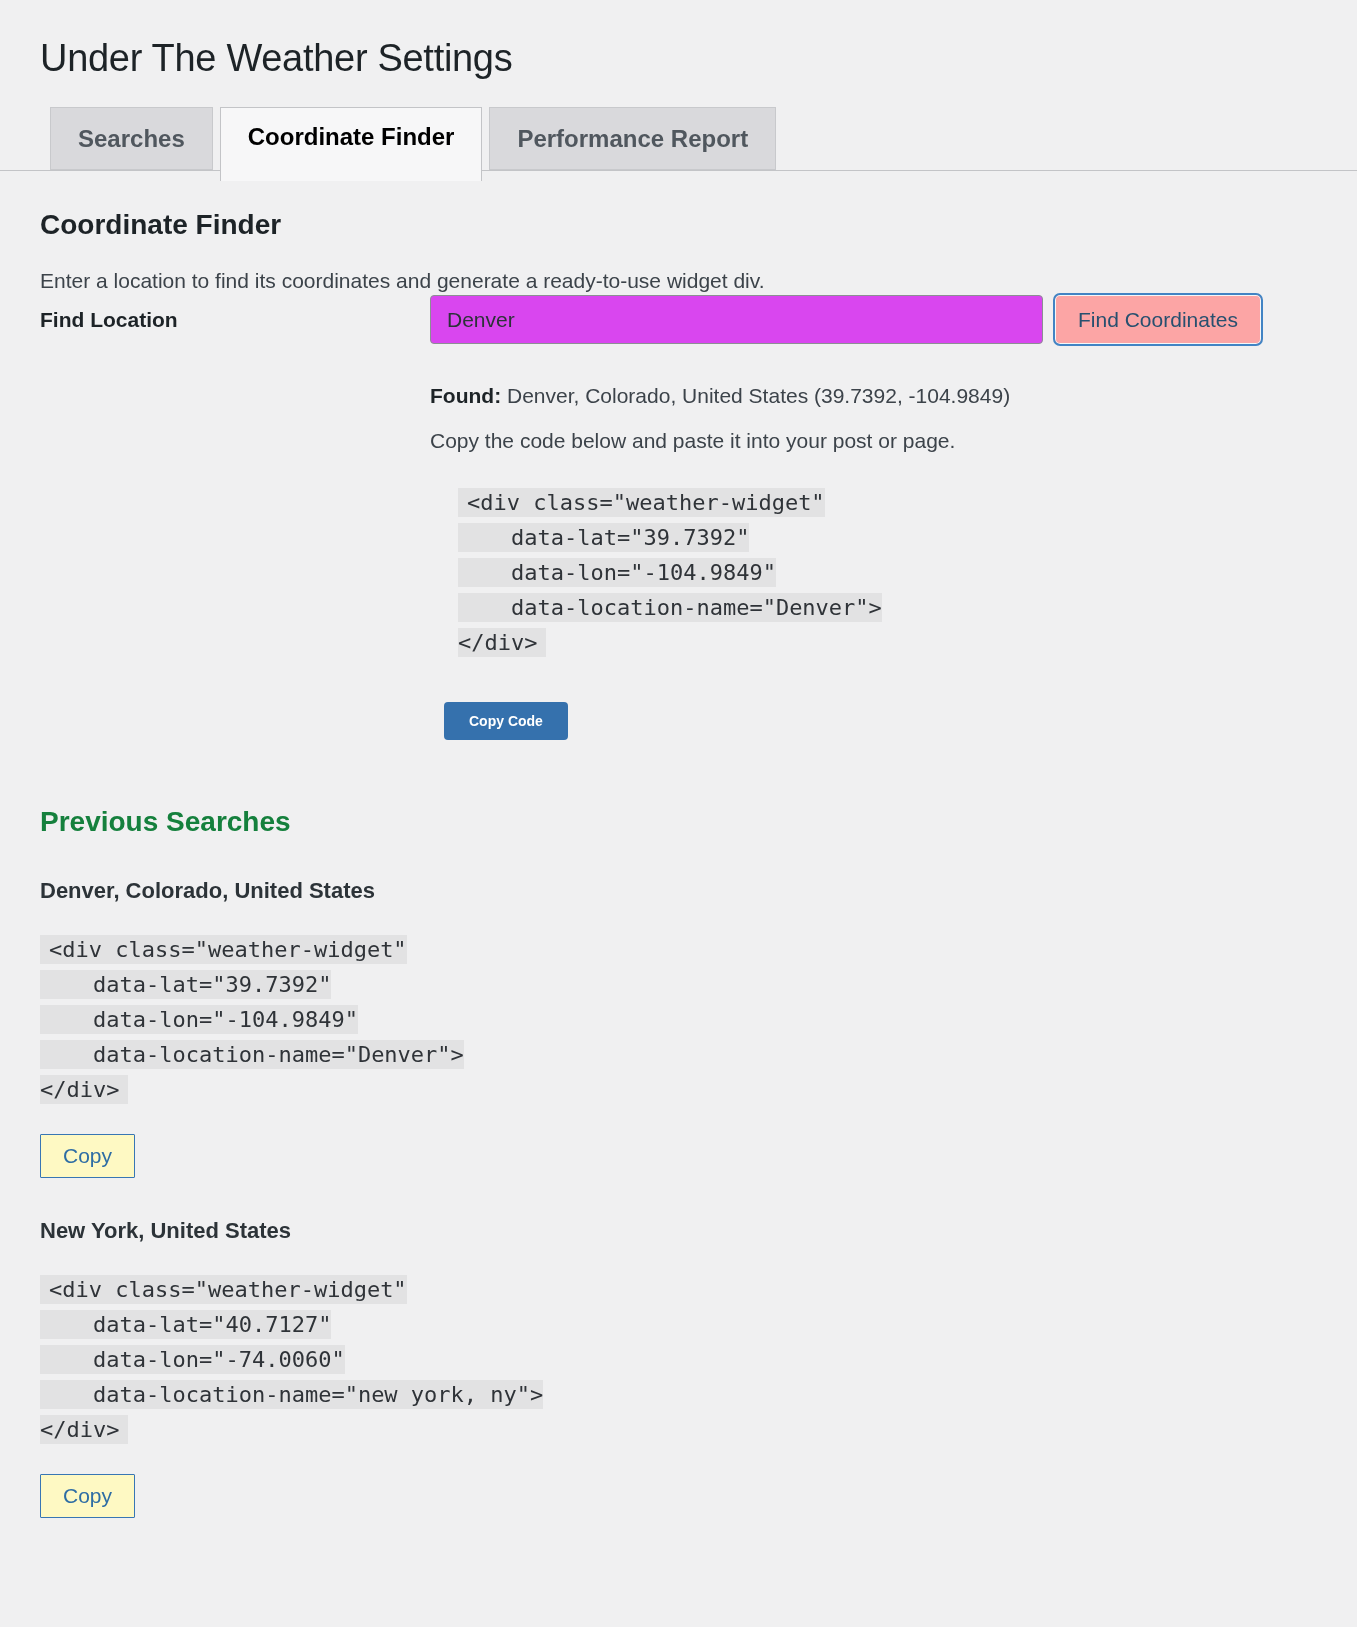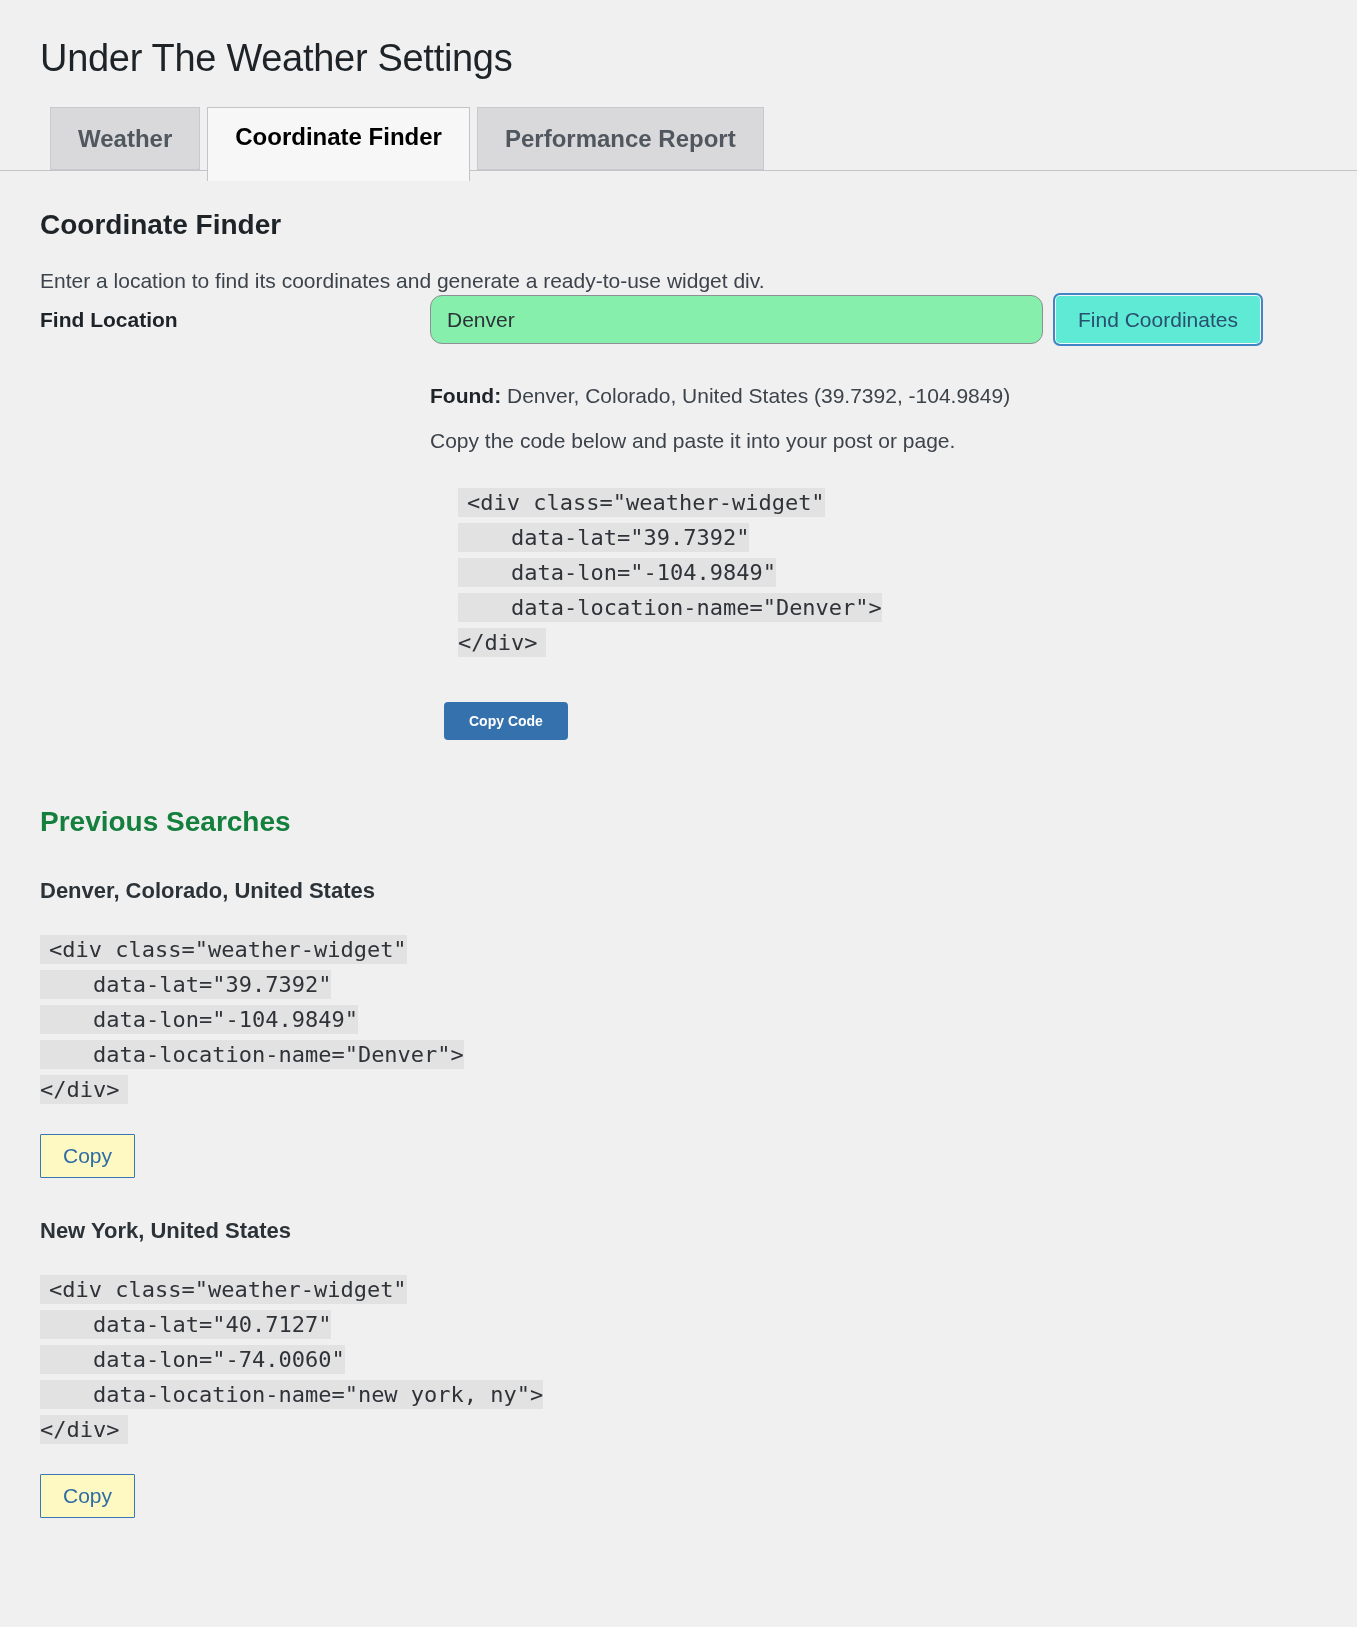--- a/index.html
+++ b/index.html
@@ -65,31 +65,31 @@
     font-size:21px;font-weight:700;color:#1d2327;
     padding-top:13px;
   }
   .form-controls{display:flex;align-items:flex-start;}
   .location-input{
     box-sizing:border-box;
     width:613px;height:49px;
     padding:0 16px;
     font-size:21px;color:#2c3338;
     font-family:"Liberation Sans",sans-serif;
-    background:#86efac;
-    border:1px solid #8c8f94;border-radius:12px;
+    background:#d946ef;
+    border:1px solid #8c8f94;border-radius:4px;
     outline:none;
   }
   .btn-find{
     box-sizing:border-box;
     margin-left:10px;height:53px;margin-top:-2px;
     padding:0 23px;
     font-size:21px;color:#28506f;
     font-family:"Liberation Sans",sans-serif;
-    background:#5eead4;
+    background:#fca5a5;
     border:2px solid #4284c4;border-radius:7px;
     box-shadow:inset 0 0 0 1px #f4f7f9;
     cursor:pointer;
   }
 
   
   .result-col{margin-left:390px;}
   .found-line{margin:36px 0 0 0;font-size:21px;line-height:28px;color:#3c434a;}
   .found-line b{color:#1d2327;}
   .copy-instruction{margin:17px 0 0 0;font-size:21px;line-height:28px;color:#3c434a;}
@@ -133,21 +133,21 @@
   }
 </style>
 </head>
 <body>
 
 <div class="wrap">
 
   <h1 class="page-title">Under The Weather Settings</h1>
 
   <nav class="nav-tab-wrapper">
-    <a class="nav-tab">Weather</a>
+    <a class="nav-tab">Searches</a>
     <a class="nav-tab active">Coordinate Finder</a>
     <a class="nav-tab">Performance Report</a>
   </nav>
 
   <h2 class="section-heading">Coordinate Finder</h2>
 
   <p class="section-desc">Enter a location to find its coordinates and generate a ready-to-use widget div.</p>
 
   <div class="form-row">
     <div class="form-label">Find Location</div>

